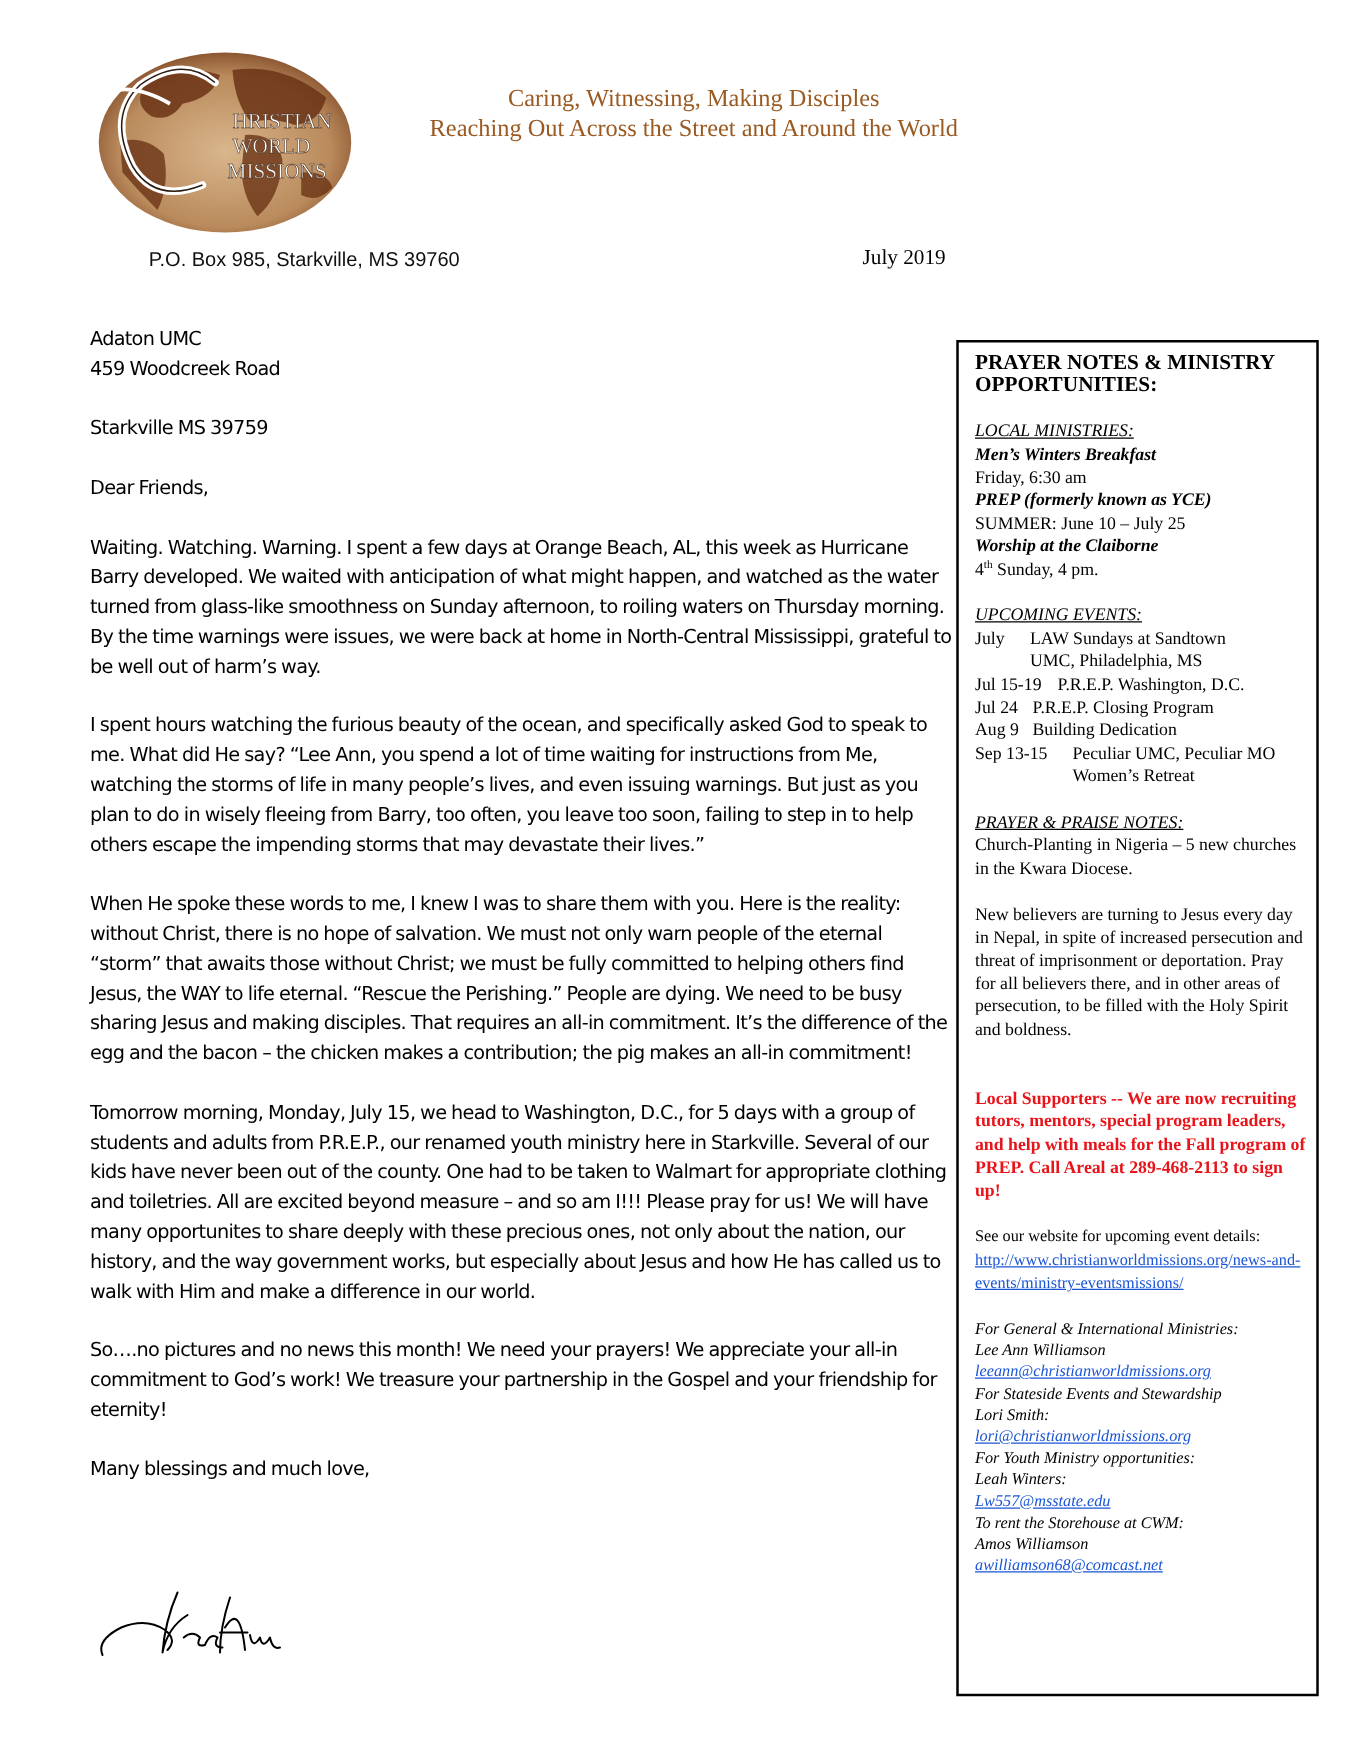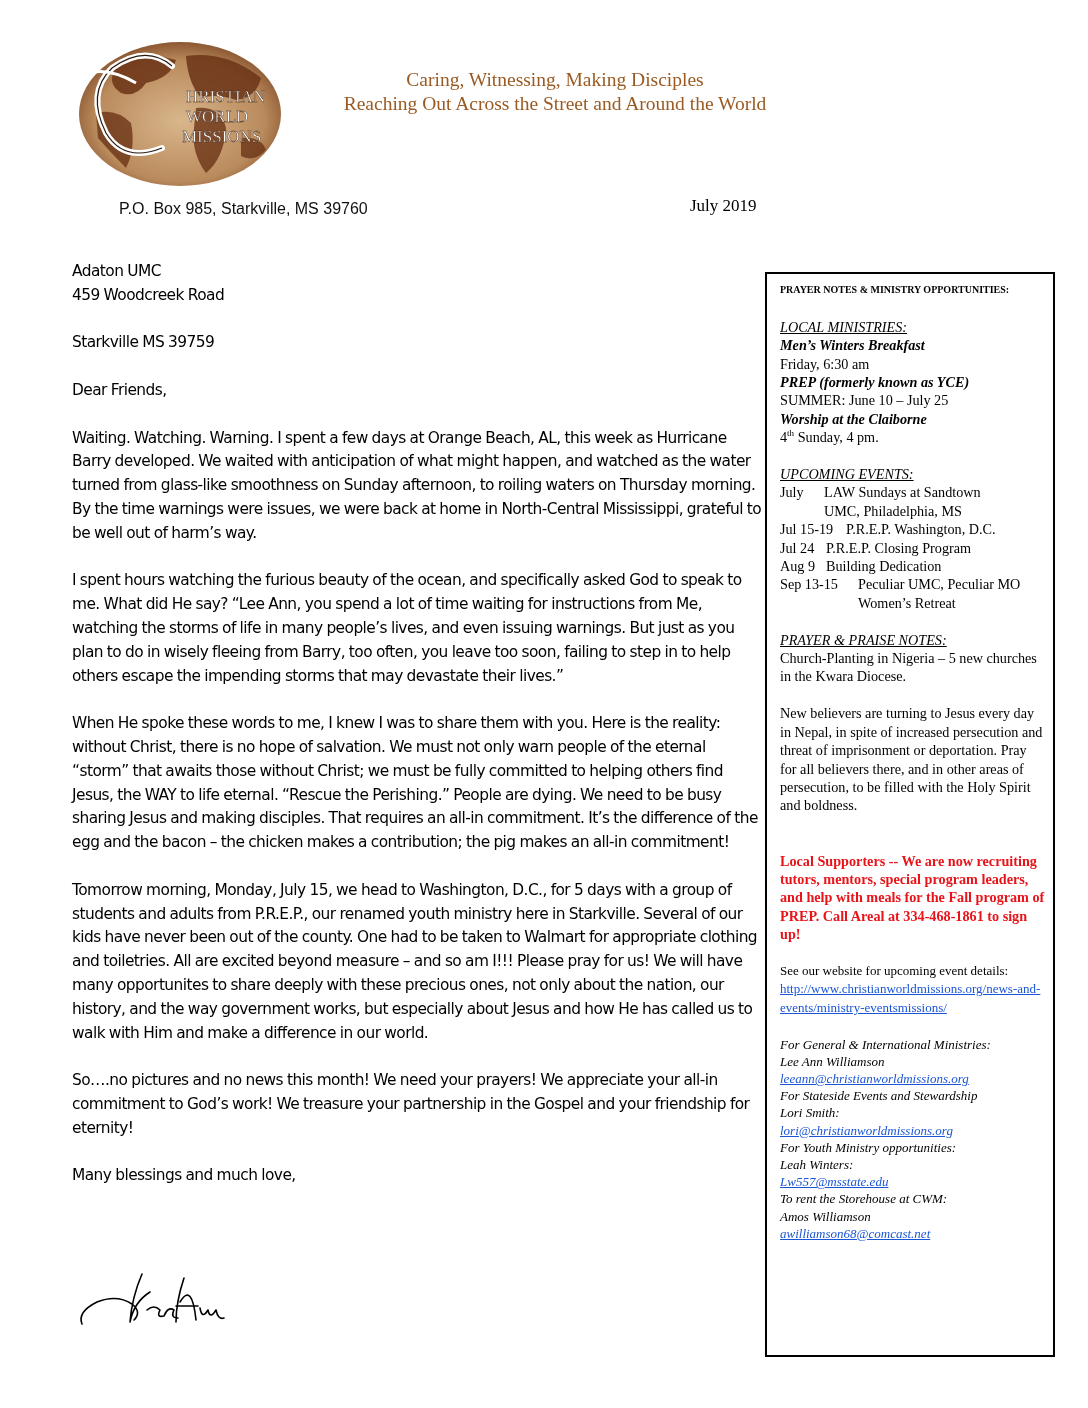--- a/index.html
+++ b/index.html
@@ -26,21 +26,21 @@
 
     .signature { left: 72px; top: 1262px; width: 170px; height: 80px; }
     .signature svg { width: 100%; height: 100%; }
 
     
     .sidebar { left: 765px; top: 272px; width: 286px; height: 1081px; border: 2.5px solid #000;
       box-sizing: content-box; }
     .sb-inner { position: absolute; left: 13px; top: 7px; width: 266px;
       font-family: "Liberation Serif", serif; font-size: 14.2px; line-height: 18.4px; color: #000; }
     .sb-inner p { margin: 0; }
-    .sb-title { font-weight: bold; font-size: 10px; }
+    .sb-title { font-weight: bold; font-size: 17px; }
     .sb-head { font-weight: normal; font-style: italic; text-decoration: underline; }
     .bi { font-weight: bold; font-style: italic; }
     .ev-row { display: flex; }
     .ev-date { flex: 0 0 auto; }
     .sb-gap { height: 18.4px; }
     .red { color: #e8141a; font-weight: bold; }
     .link { color: #1a55d6; text-decoration: underline; }
     .it { font-style: italic; }
     sup { font-size: 9px; line-height: 0; font-family: Liberation Serif, serif; }
   </style>
@@ -145,21 +145,21 @@
     </div>
     <div class="sb-gap"></div>
 
     <p class="sb-head">PRAYER &amp; PRAISE NOTES:</p>
     <p>Church-Planting in Nigeria – 5 new churches in the Kwara Diocese.</p>
     <div class="sb-gap"></div>
     <p>New believers are turning to Jesus every day in Nepal, in spite of increased persecution and threat of imprisonment or deportation.  Pray for all believers there, and in other areas of persecution, to be filled with the Holy Spirit and boldness.</p>
     <div class="sb-gap"></div>
     <div class="sb-gap"></div>
 
-    <p class="red">Local Supporters  -- We are now recruiting tutors, mentors, special program leaders, and help with meals for the Fall program of PREP.  Call Areal at 334-468-1861 to sign up!</p>
+    <p class="red">Local Supporters  -- We are now recruiting tutors, mentors, special program leaders, and help with meals for the Fall program of PREP.  Call Areal at 289-468-2113 to sign up!</p>
     <div class="sb-gap"></div>
 
     <p style="font-size:13px">See our website for upcoming event details:</p>
     <p class="link" style="font-size:13px; word-break:break-all">http://www.christianworldmissions.org/news-and-events/ministry-eventsmissions/</p>
     <div class="sb-gap"></div>
 
     <div style="font-size:13px; line-height:17.2px">
       <p class="it">For General &amp; International Ministries:</p>
       <p class="it">Lee Ann Williamson</p>
       <p class="link it">leeann@christianworldmissions.org</p>

